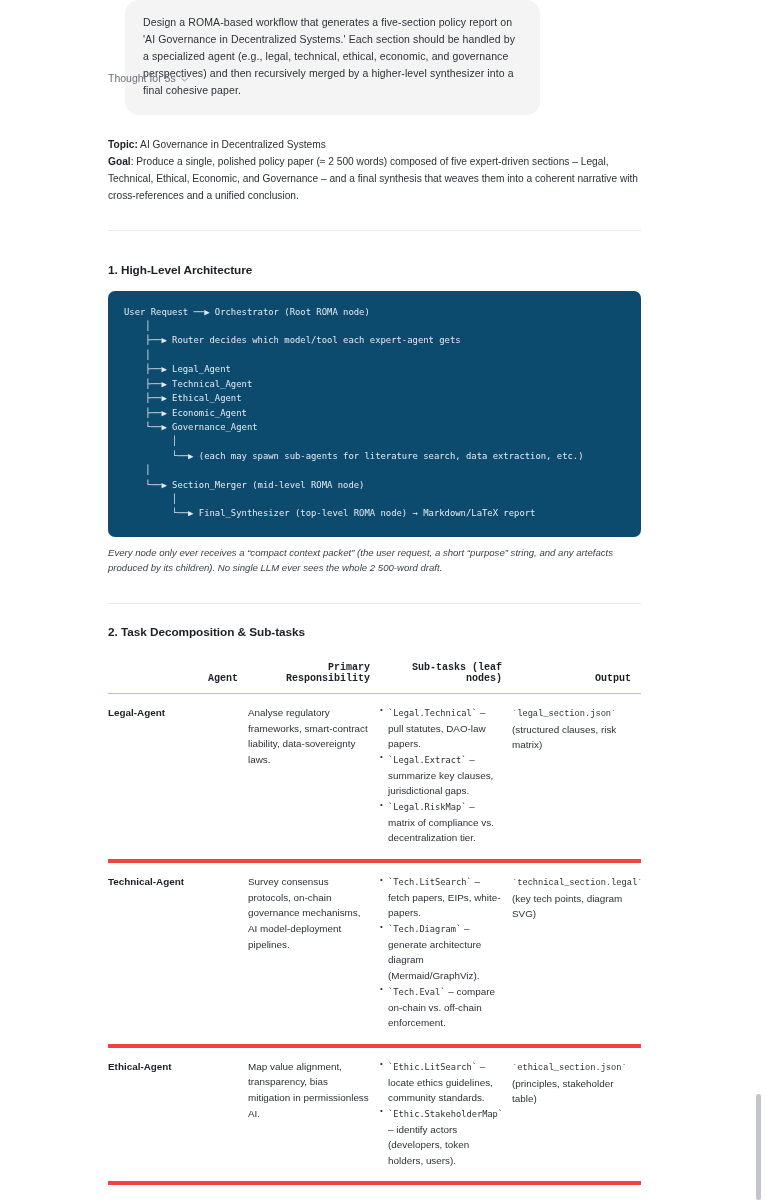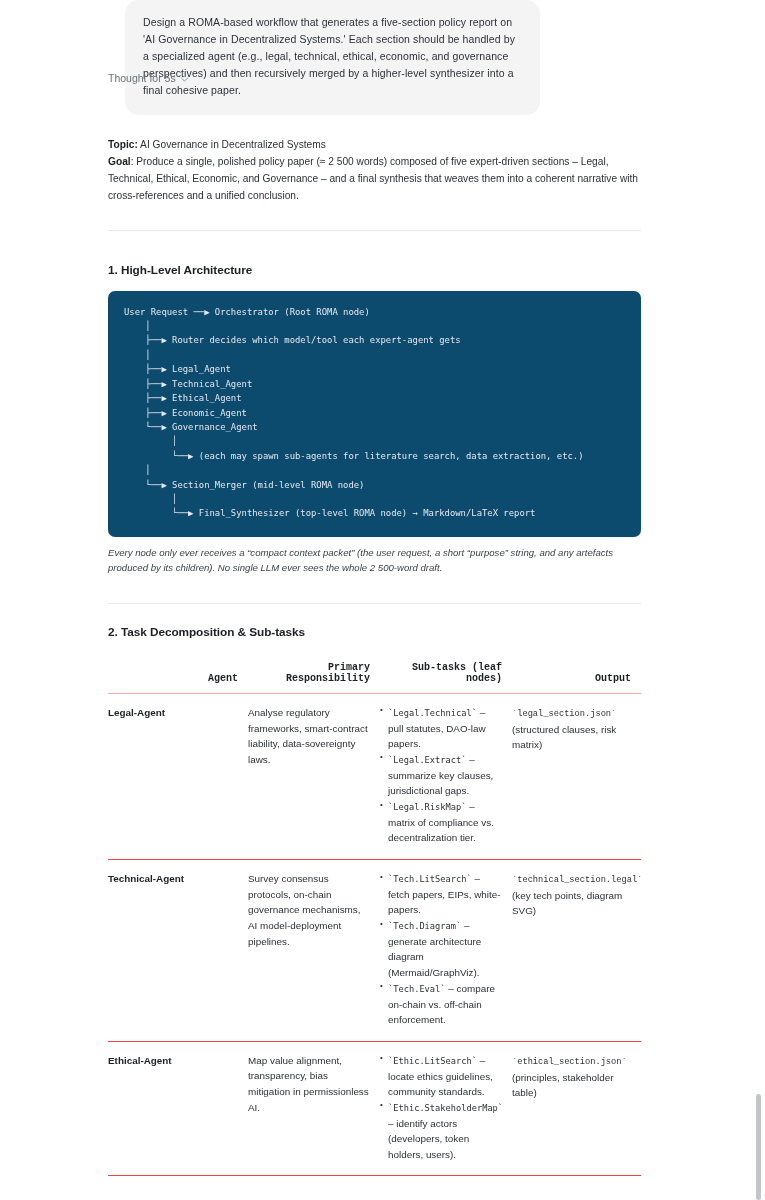--- a/index.html
+++ b/index.html
@@ -138,21 +138,21 @@
     padding: 0 10px 9px 0;
     border-bottom: 1px solid #fca5a5;
     vertical-align: bottom;
     font-family: Liberation Mono, monospace;
   }
   table.agents td {
     font-size: 9.9px;
     line-height: 1.58;
     color: #2c3036;
     padding: 11px 10px 13px 0;
-    border-bottom: 1px solid #ef4444;
+    border-bottom: 4px solid #ef4444;
     vertical-align: top;
   }
   table.agents td.agent-cell {
     font-weight: 700;
     color: #1c1f25;
   }
   col.c1 { width: 140px; }
   col.c2 { width: 132px; }
   col.c3 { width: 132px; }
   col.c4 { width: 129px; }

